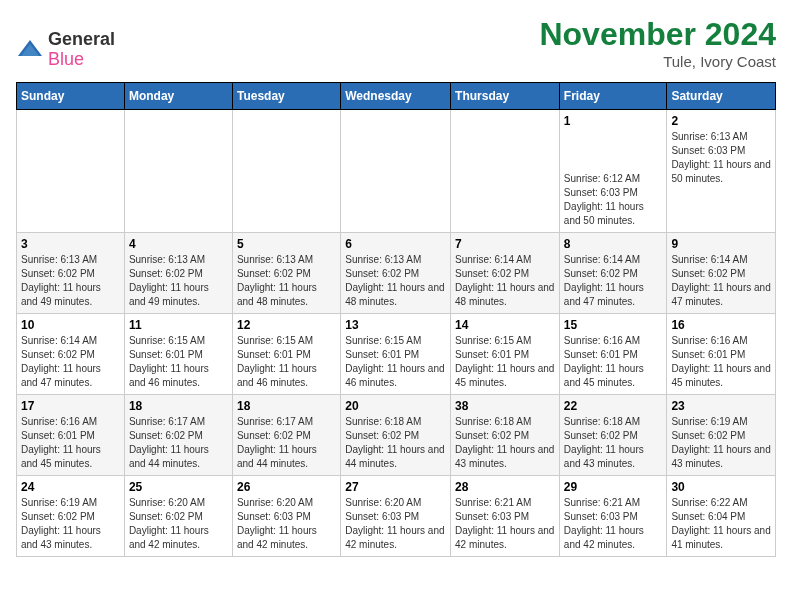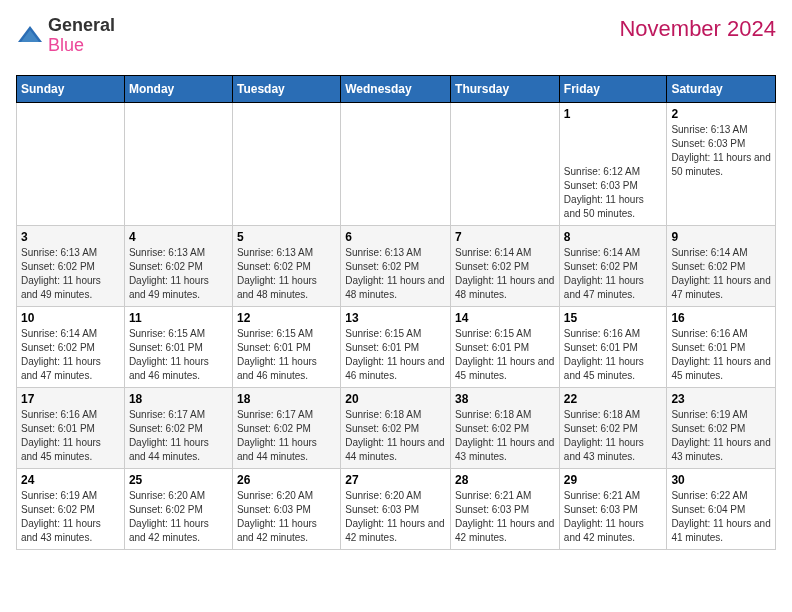--- a/index.html
+++ b/index.html
@@ -6,22 +6,22 @@
     body {
       font-family: Arial, sans-serif;
       background: #fff;
       width: 792px;
       min-height: 612px;
       padding: 16px;
     }
     .header {
       display: flex;
       justify-content: space-between;
-      align-items: flex-start;
-      margin-bottom: 19px;
+      align-items: flex-end;
+      margin-bottom: 12px;
     }
     .logo {
       display: flex;
       align-items: center;
       gap: 4px;
     }
     .logo-text {
       display: flex;
       flex-direction: column;
       line-height: 1.1;
@@ -37,23 +37,23 @@
       color: #ec4899;
     }
     .logo-icon {
       width: 28px;
       height: 28px;
     }
     .title-block {
       text-align: right;
     }
     .month-title {
-      font-size: 22px;
-      font-weight: normal;
-      color: #be185d;
+      font-size: 32px;
+      font-weight: bold;
+      color: #15803d;
     }
     .location {
       font-size: 15px;
       color: #555;
     }
     .calendar {
       width: 100%;
       border-collapse: collapse;
       font-size: 10.5px;
     }
@@ -101,20 +101,21 @@
       <polygon points="14,4 26,20 2,20" fill="#2a6db5"></polygon>
       <polygon points="14,8 23,20 5,20" fill="#5a9fd4" opacity="0.5"></polygon>
     </svg>
     <div class="logo-text">
       <span class="logo-general">General</span>
       <span class="logo-blue">Blue</span>
     </div>
   </div>
   <div class="title-block">
     <div class="month-title">November 2024</div>
+    <div class="location">Tule, Ivory Coast</div>
   </div>
 </div>
 
 <table class="calendar">
   <thead>
     <tr>
     <th>Sunday</th>
         <th>Monday</th>
         <th>Tuesday</th>
         <th>Wednesday</th>

